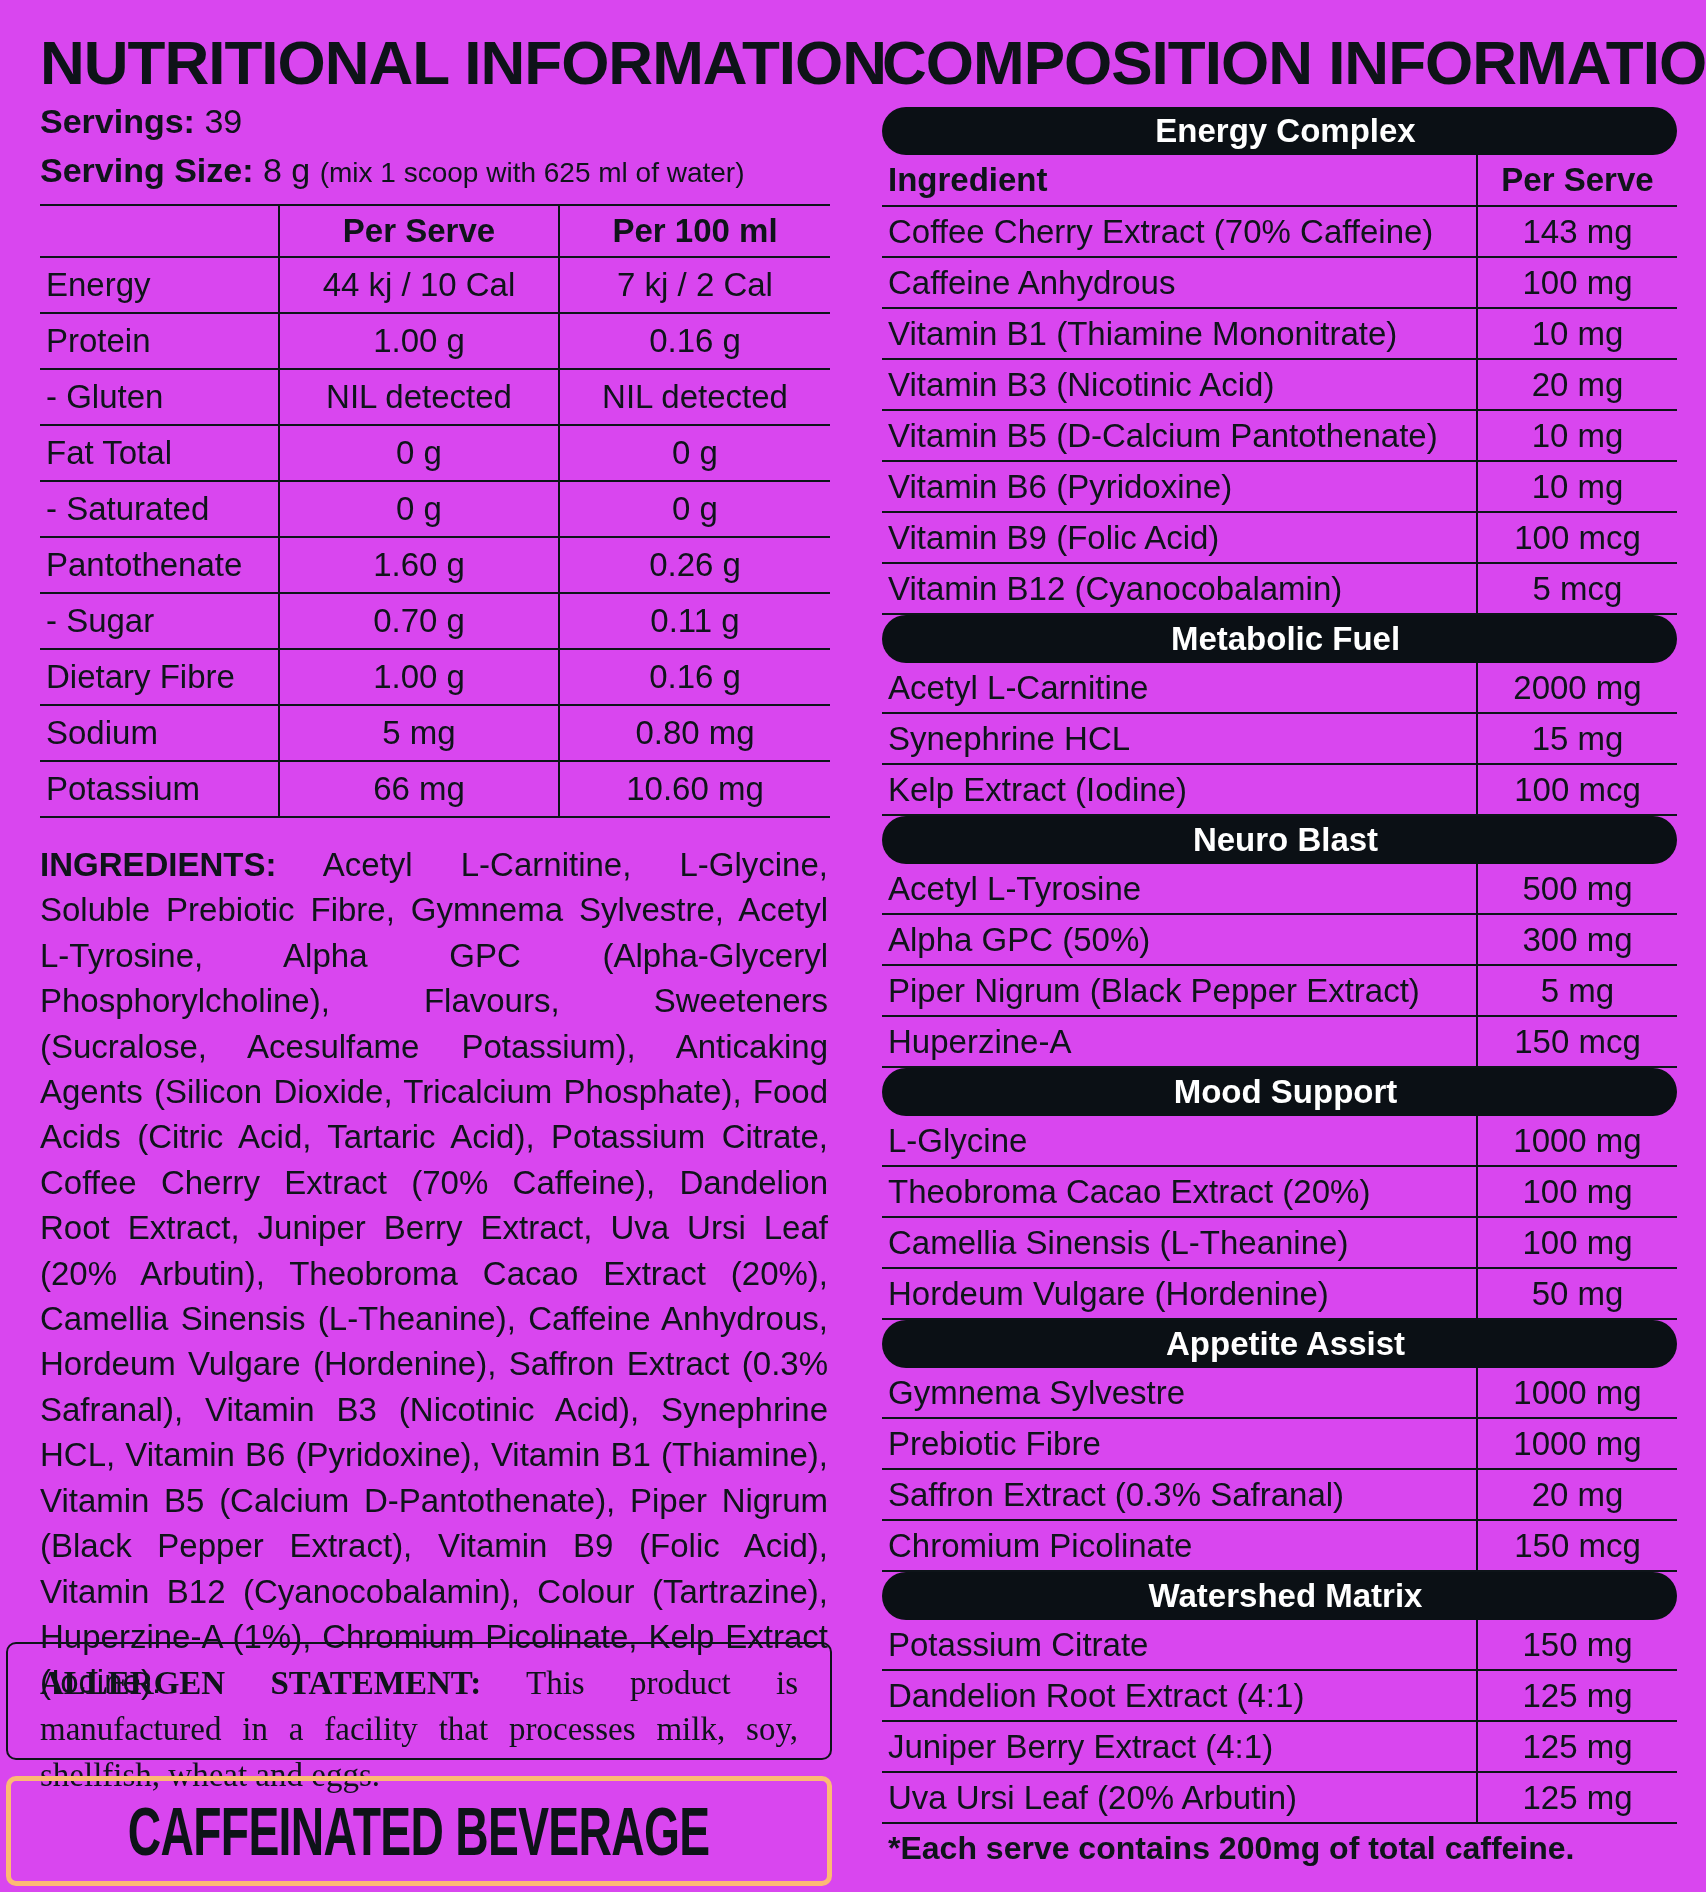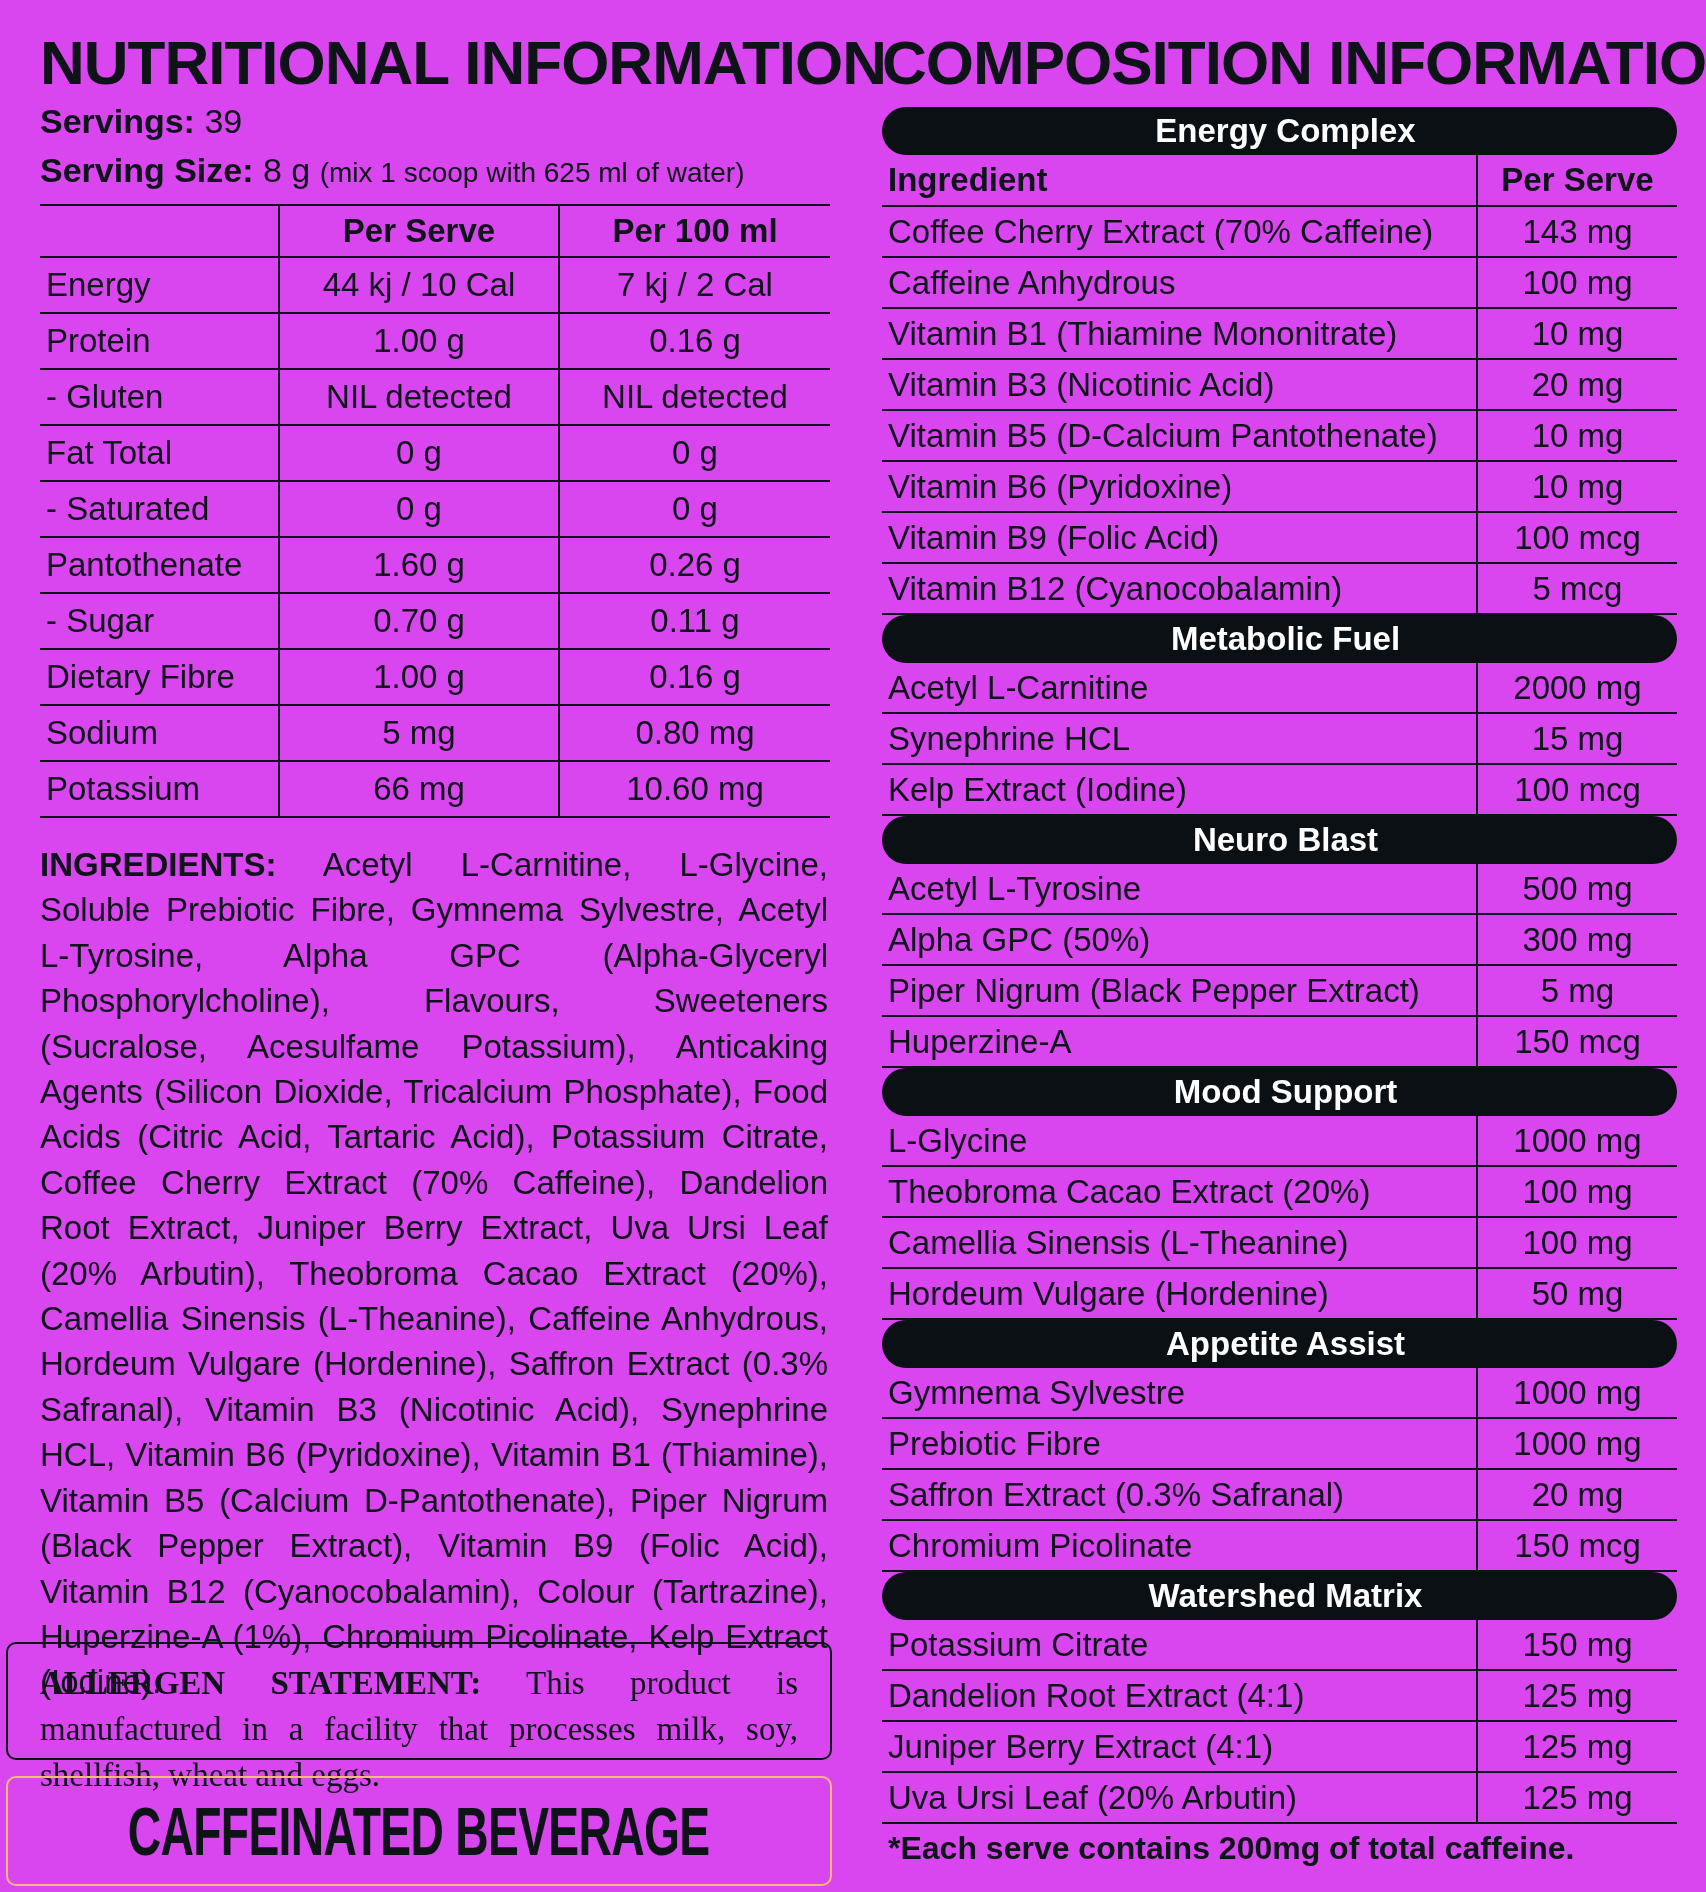--- a/index.html
+++ b/index.html
@@ -34,21 +34,21 @@
   .nrow .c3{width:270px;display:flex;align-items:center;justify-content:center;font-size:33px;}
   .nrow.head .c2,.nrow.head .c3{font-weight:bold;}
   .ingredients{position:absolute;top:842px;left:0;width:788px;margin:0;font-size:33px;line-height:45.4px;text-align:justify;}
   .allergen-box{
     position:absolute;left:6px;top:1642px;width:826px;height:118px;
     box-sizing:border-box;border:2px solid #0e1419;border-radius:10px;font-family:Liberation Serif, serif;
   }
   .allergen-box p{margin:0;padding:16px 32px 0 32px;font-size:33px;line-height:46px;text-align:justify;}
   .beverage-box{
     position:absolute;left:6px;top:1776px;width:826px;height:110px;
-    box-sizing:border-box;border:2px solid #fdba74;border-radius:10px;
+    box-sizing:border-box;border:5px solid #fdba74;border-radius:10px;
     display:flex;align-items:center;justify-content:center;
   }
   .beverage-box .banner{
     font-size:68px;font-weight:800;letter-spacing:-1px;white-space:nowrap;
     transform:scaleX(.68);transform-origin:center center;color:#0e1318;
   }
   
   .col-right{position:absolute;left:882px;top:0;width:795px;}
   .rt-title{position:absolute;top:28px;left:0;}
   .comp{position:absolute;top:107px;left:0;width:795px;}

